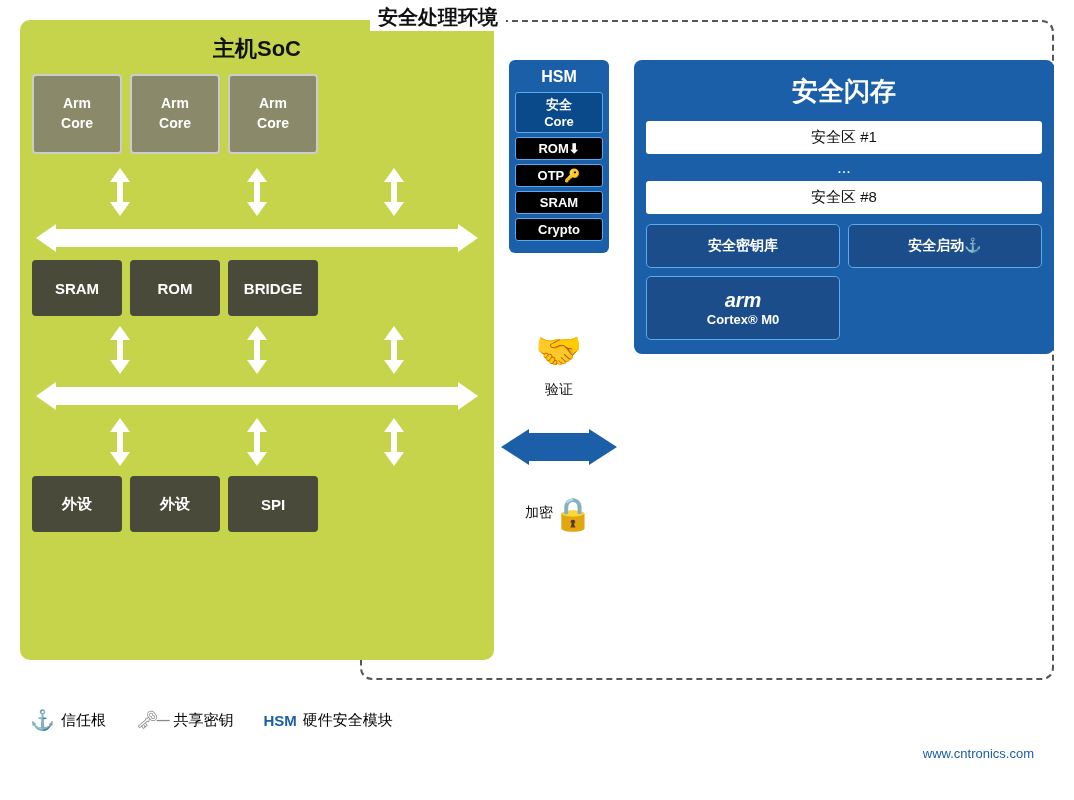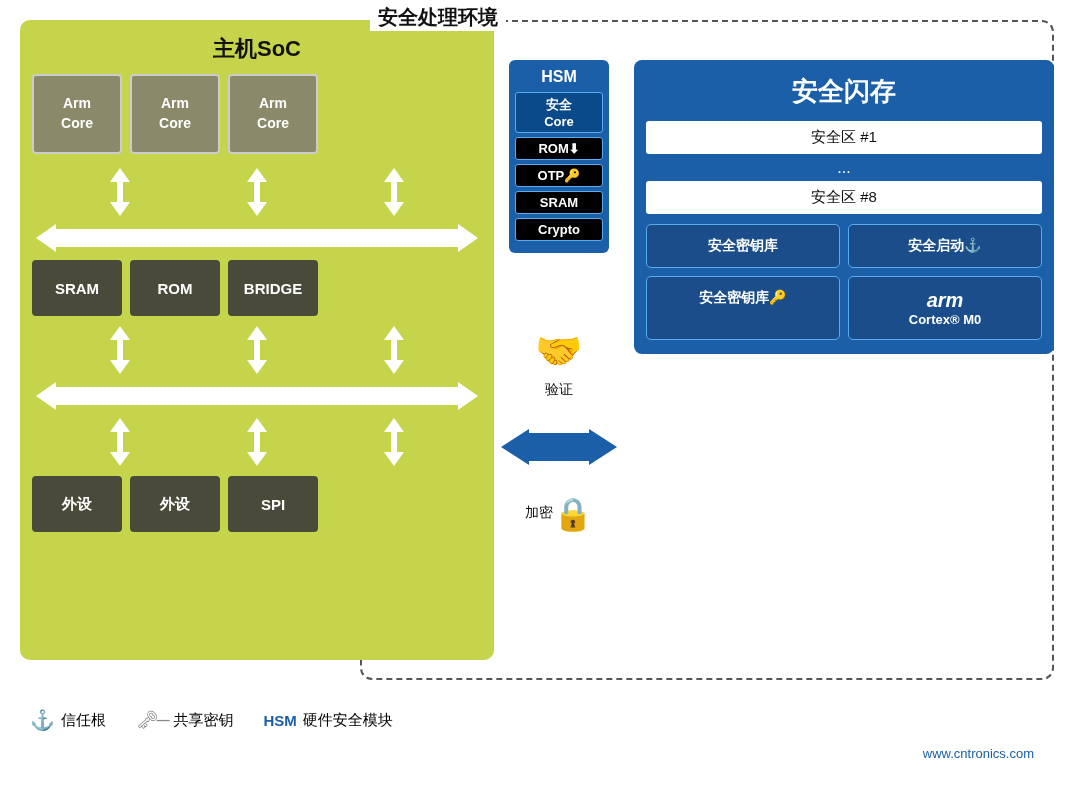--- a/index.html
+++ b/index.html
@@ -570,21 +570,20 @@
       <div class="secure-flash-block">
         <div class="secure-flash-title">安全闪存</div>
 
         <div class="flash-zone-row">安全区 #1</div>
         <div class="flash-dots">...</div>
         <div class="flash-zone-row">安全区 #8</div>
 
         <div class="flash-bottom-grid">
           <div class="flash-bottom-box">安全密钥库</div>
           <div class="flash-bottom-box">安全启动⚓</div>
-          <div class="flash-bottom-box">安全密钥库🔑</div>
           <div class="flash-bottom-box arm-cortex">
             <span style="font-size:20px; font-weight:bold; font-style:italic;">arm</span><br>
             <span style="font-size:13px;">Cortex® M0</span>
           </div>
         </div>
       </div>
     </div>
 
   </div>
 

